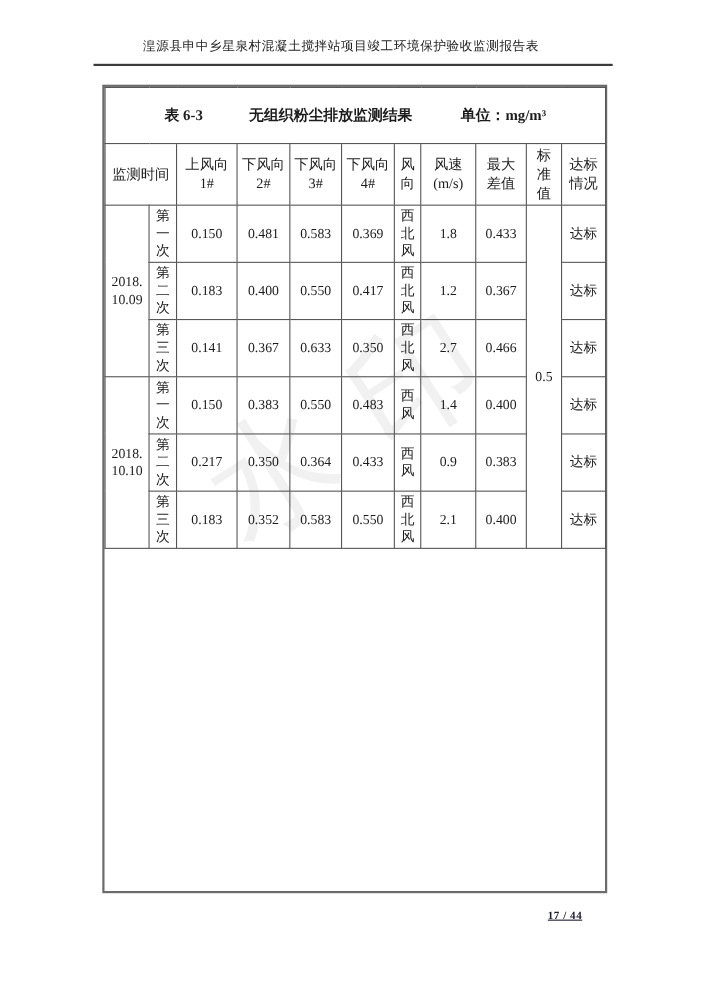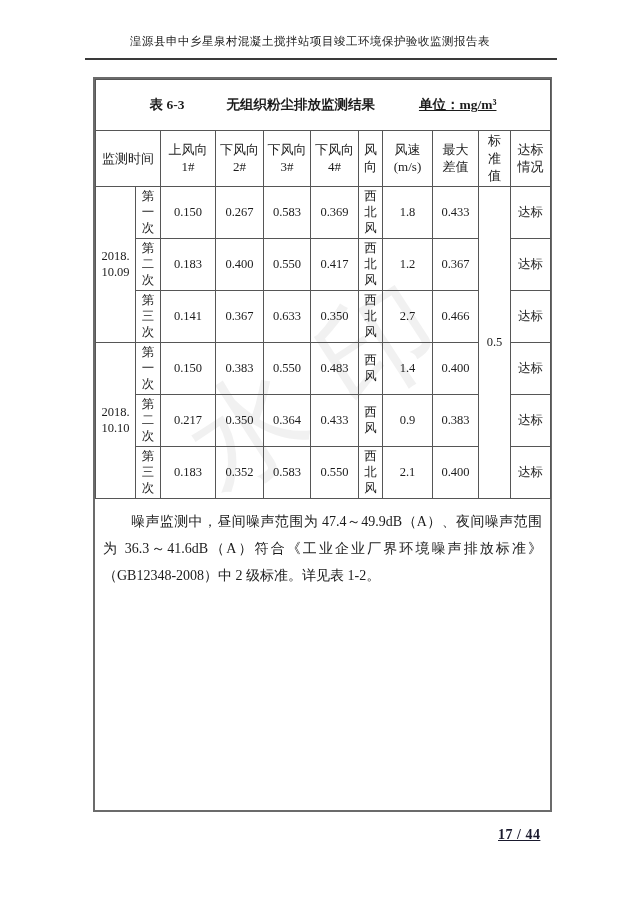--- a/index.html
+++ b/index.html
@@ -33,37 +33,37 @@
     width:100%;border-collapse:collapse;table-layout:fixed;
   }
   table.monitor td{
     border:1px solid #565656;text-align:center;vertical-align:middle;
     font-size:12.5px;color:#1c1c1c;padding:1px 0;white-space:pre-line;
     overflow:hidden;
   }
   td.caption-td{height:24px;border-top:none;}
   .caption-inner{display:flex;justify-content:center;align-items:baseline;font-weight:bold;font-size:13.5px;}
   .caption-label{margin-right:42px;}
-  .caption-unit{margin-left:44px;text-decoration:underline;}
+  .caption-unit{margin-left:44px;}
   tr.head-row td{height:52px;font-size:13px;line-height:1.35;}
   tr.data-row td{height:49px;line-height:1.3;}
   td.cjk{font-size:13px;}
   td.no-left{border-left:none;}
   td.no-right{border-right:none;}
   td.no-top{border-top:none;}
   
   .body-text{
     padding:9px 8px 0 8px;font-size:14px;line-height:27px;
     text-align:justify;color:#1b1b1b;
   }
   .body-text p{margin:0;text-indent:2em;}
   .section-heading{margin:0;padding-left:9px;font-size:14px;line-height:27px;}
   
   .page-number{
-    position:absolute;top:827px;left:498px;font-size:14px;font-weight:bold;
+    position:absolute;top:827px;left:498px;font-size:10px;font-weight:bold;
     color:#1a1a2e;letter-spacing:0.5px;text-decoration:underline;
   }
 </style>
 </head>
 <body>
 
 <div class="doc-header">湟源县申中乡星泉村混凝土搅拌站项目竣工环境保护验收监测报告表</div>
 <div class="header-rule"></div>
 
 <div class="watermark">水印</div>
@@ -116,21 +116,21 @@
 情况</td>
     </tr>
 
     <tr class="data-row">
       <td rowspan="3" class="no-left">2018.
 10.09</td>
       <td class="cjk">第
 一
 次</td>
       <td>0.150</td>
-      <td>0.267</td>
+      <td>0.481</td>
       <td>0.583</td>
       <td>0.369</td>
       <td class="cjk">西
 北
 风</td>
       <td>1.8</td>
       <td>0.433</td>
       <td rowspan="6">0.5</td>
       <td class="cjk no-right">达标</td>
     </tr>
@@ -207,17 +207,16 @@
 北
 风</td>
       <td>2.1</td>
       <td>0.400</td>
       <td class="cjk no-right">达标</td>
     </tr>
   </tbody>
     </table>
 
   <div class="body-text">
-    <p>噪声监测中，昼间噪声范围为 47.4～49.9dB（A）、夜间噪声范围为 36.3～41.6dB（A）符合《工业企业厂界环境噪声排放标准》（GB12348-2008）中 2 级标准。详见表 1-2。</p>
   </div>
 </div>
 
 <div class="page-number">17 / 44</div>
 
 </body></html>

